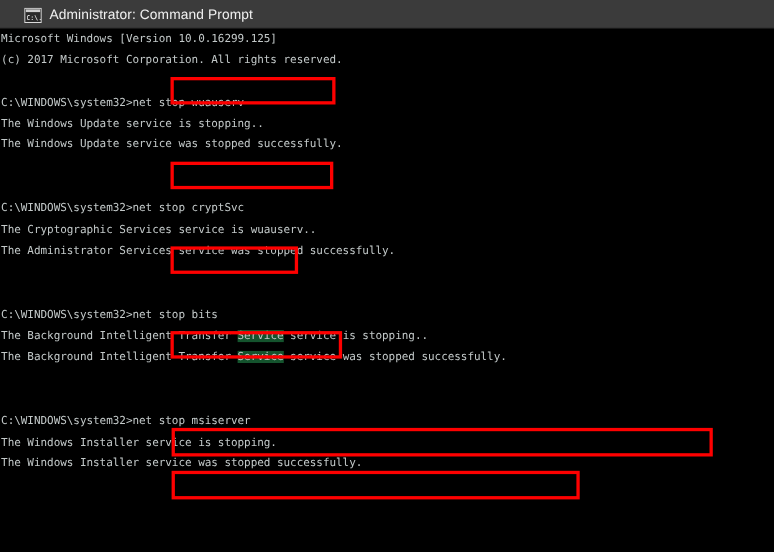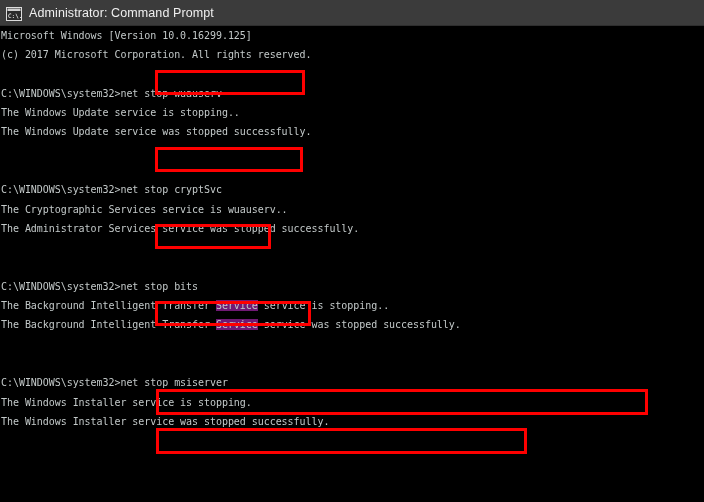--- a/index.html
+++ b/index.html
@@ -27,21 +27,21 @@
   #titlebar {
     position: absolute;
     top: 0; left: 0;
     width: 704px;
     height: 26px;
     background: #3b3b3b;
     border-bottom: 1px solid #2e2e2e;
     display: flex;
     align-items: center;
     box-sizing: border-box;
-    padding-left: 6px;
+    padding-left: 22px;
   }
   #titlebar-icon {
     width: 16px;
     height: 14px;
     flex: 0 0 auto;
     margin-right: 7px;
     position: relative;
   }
   #title-text {
     font-family: "Liberation Sans", sans-serif;
@@ -72,21 +72,21 @@
     line-height: 19.3px;
     font-family: "DejaVu Sans Mono", "Liberation Mono", monospace;
     font-size: 10px;
     letter-spacing: -0.05px;
     color: #c3c9c9;
     white-space: pre;
     position: relative;
   }
   .cline.blank { color: transparent; }
   .ghost {
-    background: #701a75;
+    background: #14532d;
     text-align: center;
   }
 
   
   .redbox {
     position: absolute;
     border: 3px solid #fe0000;
     box-sizing: border-box;
     pointer-events: none;
     background: transparent;

